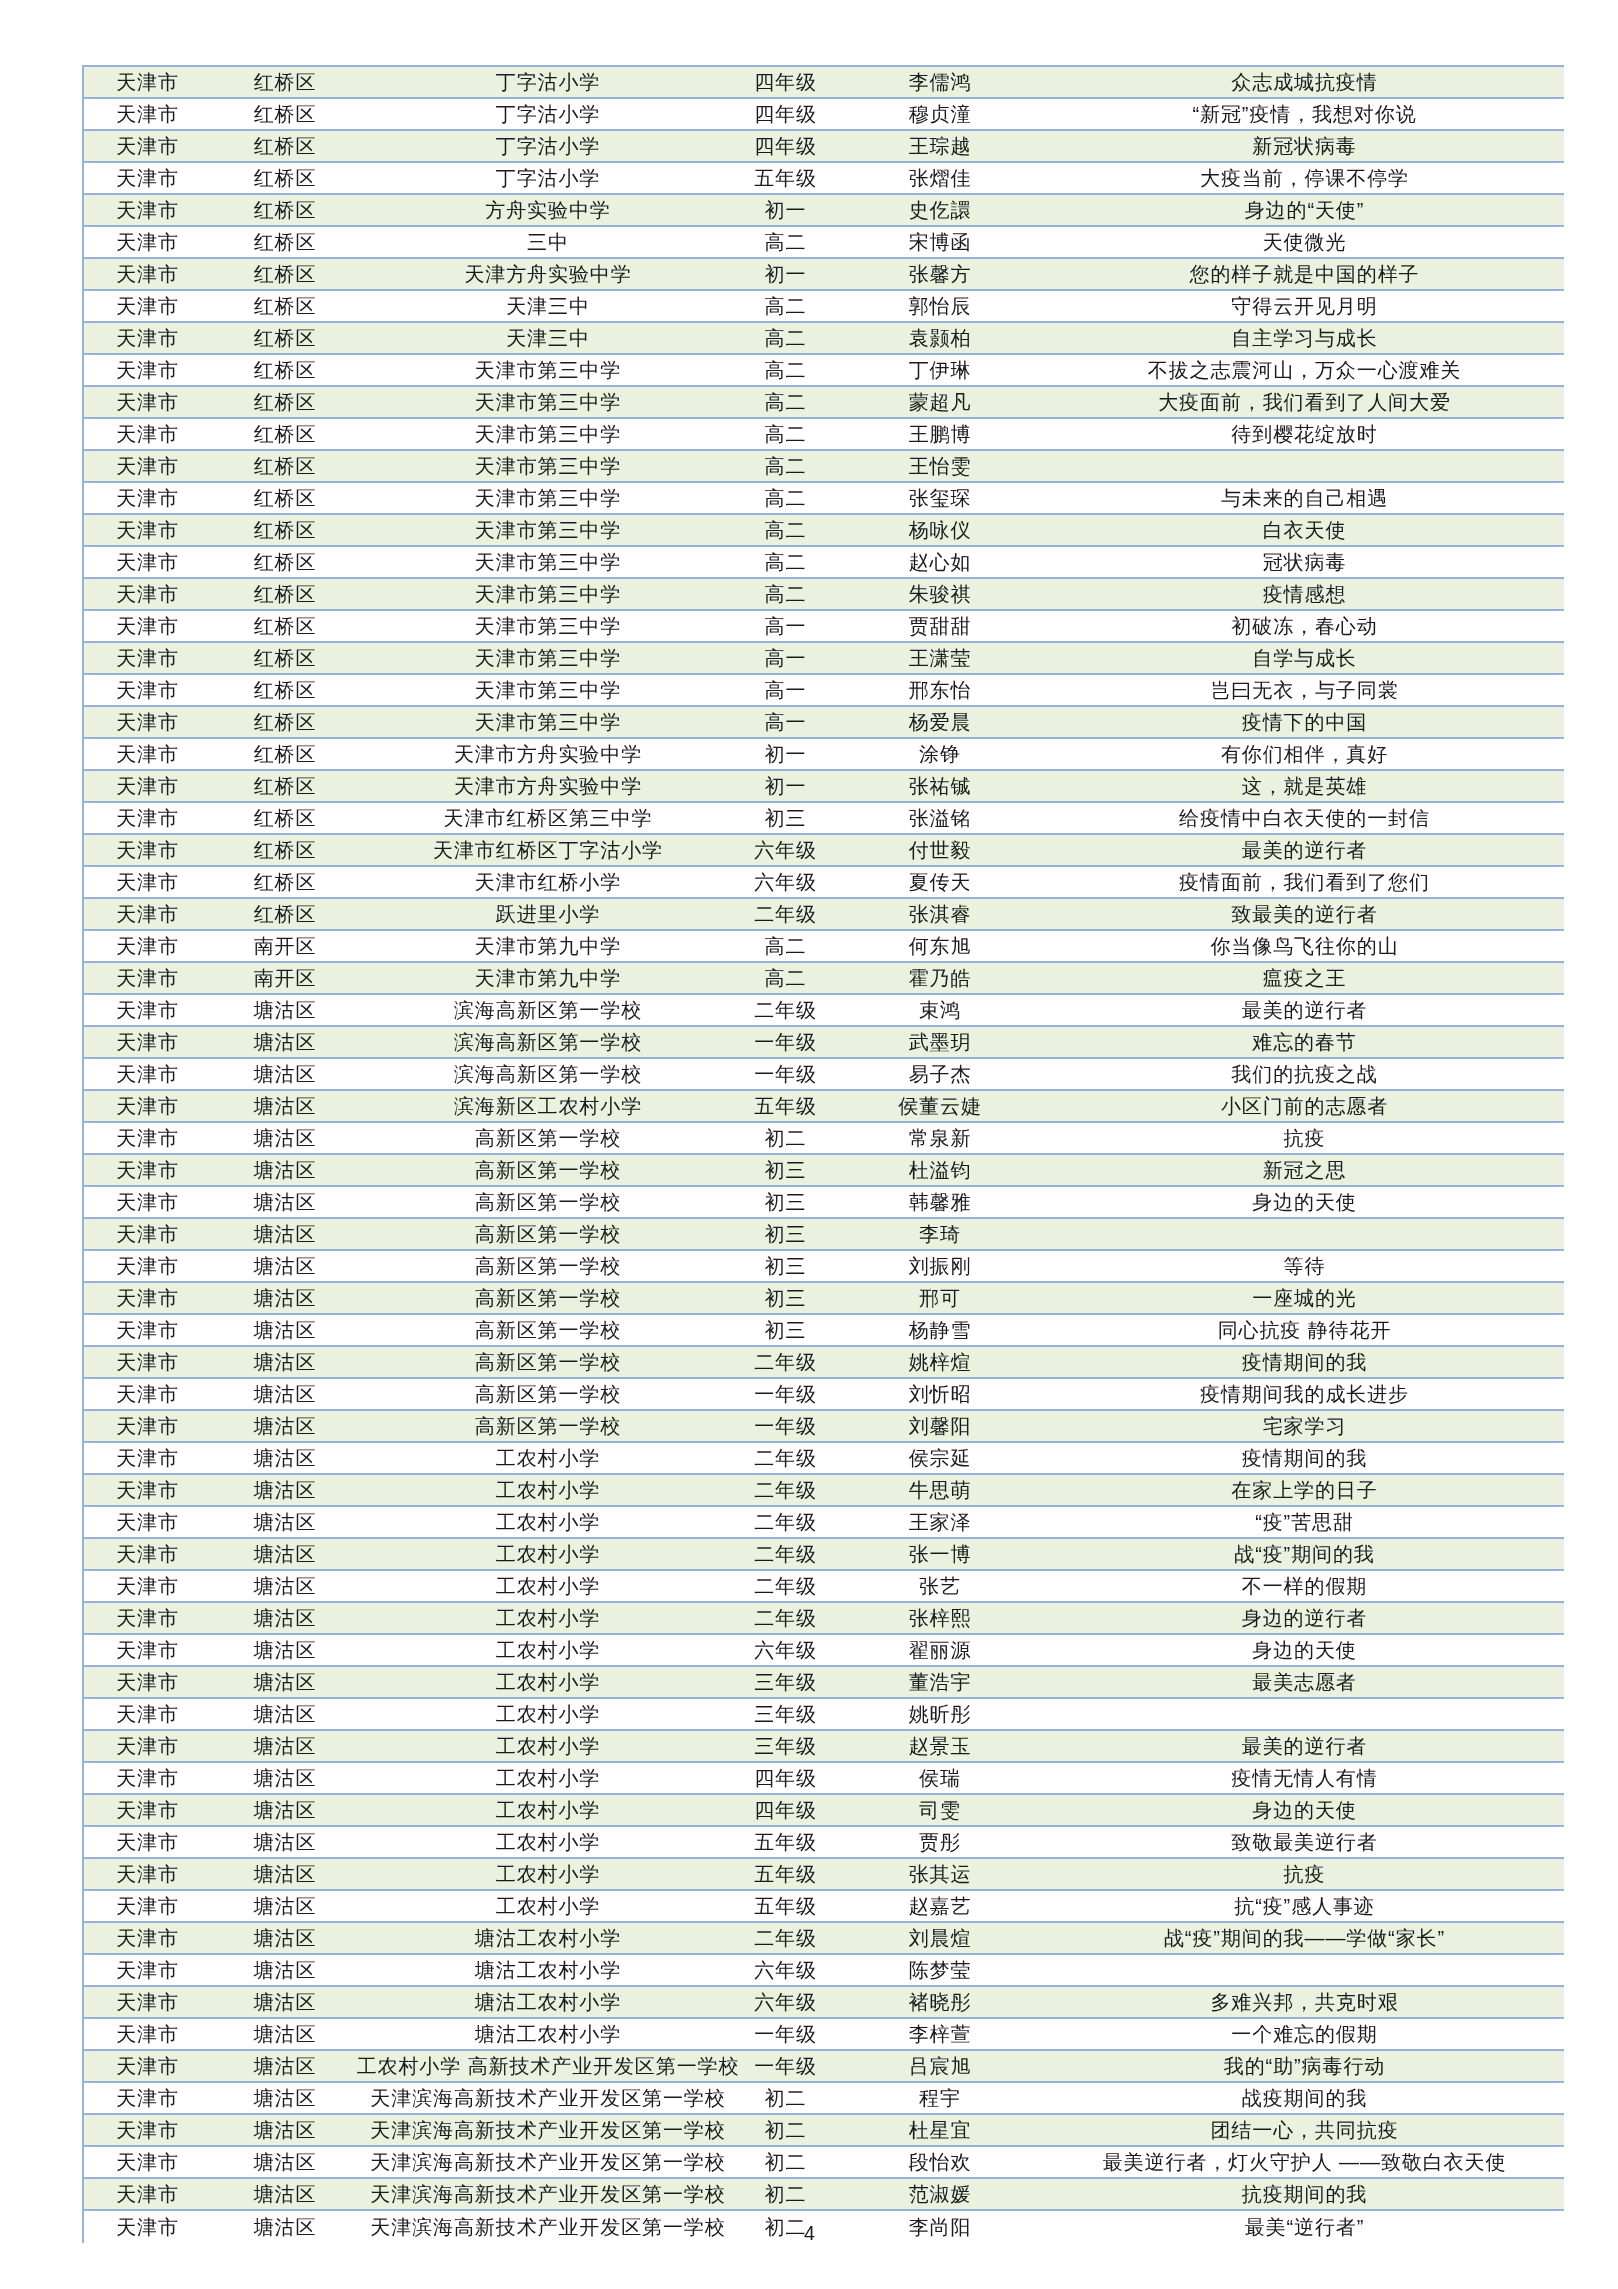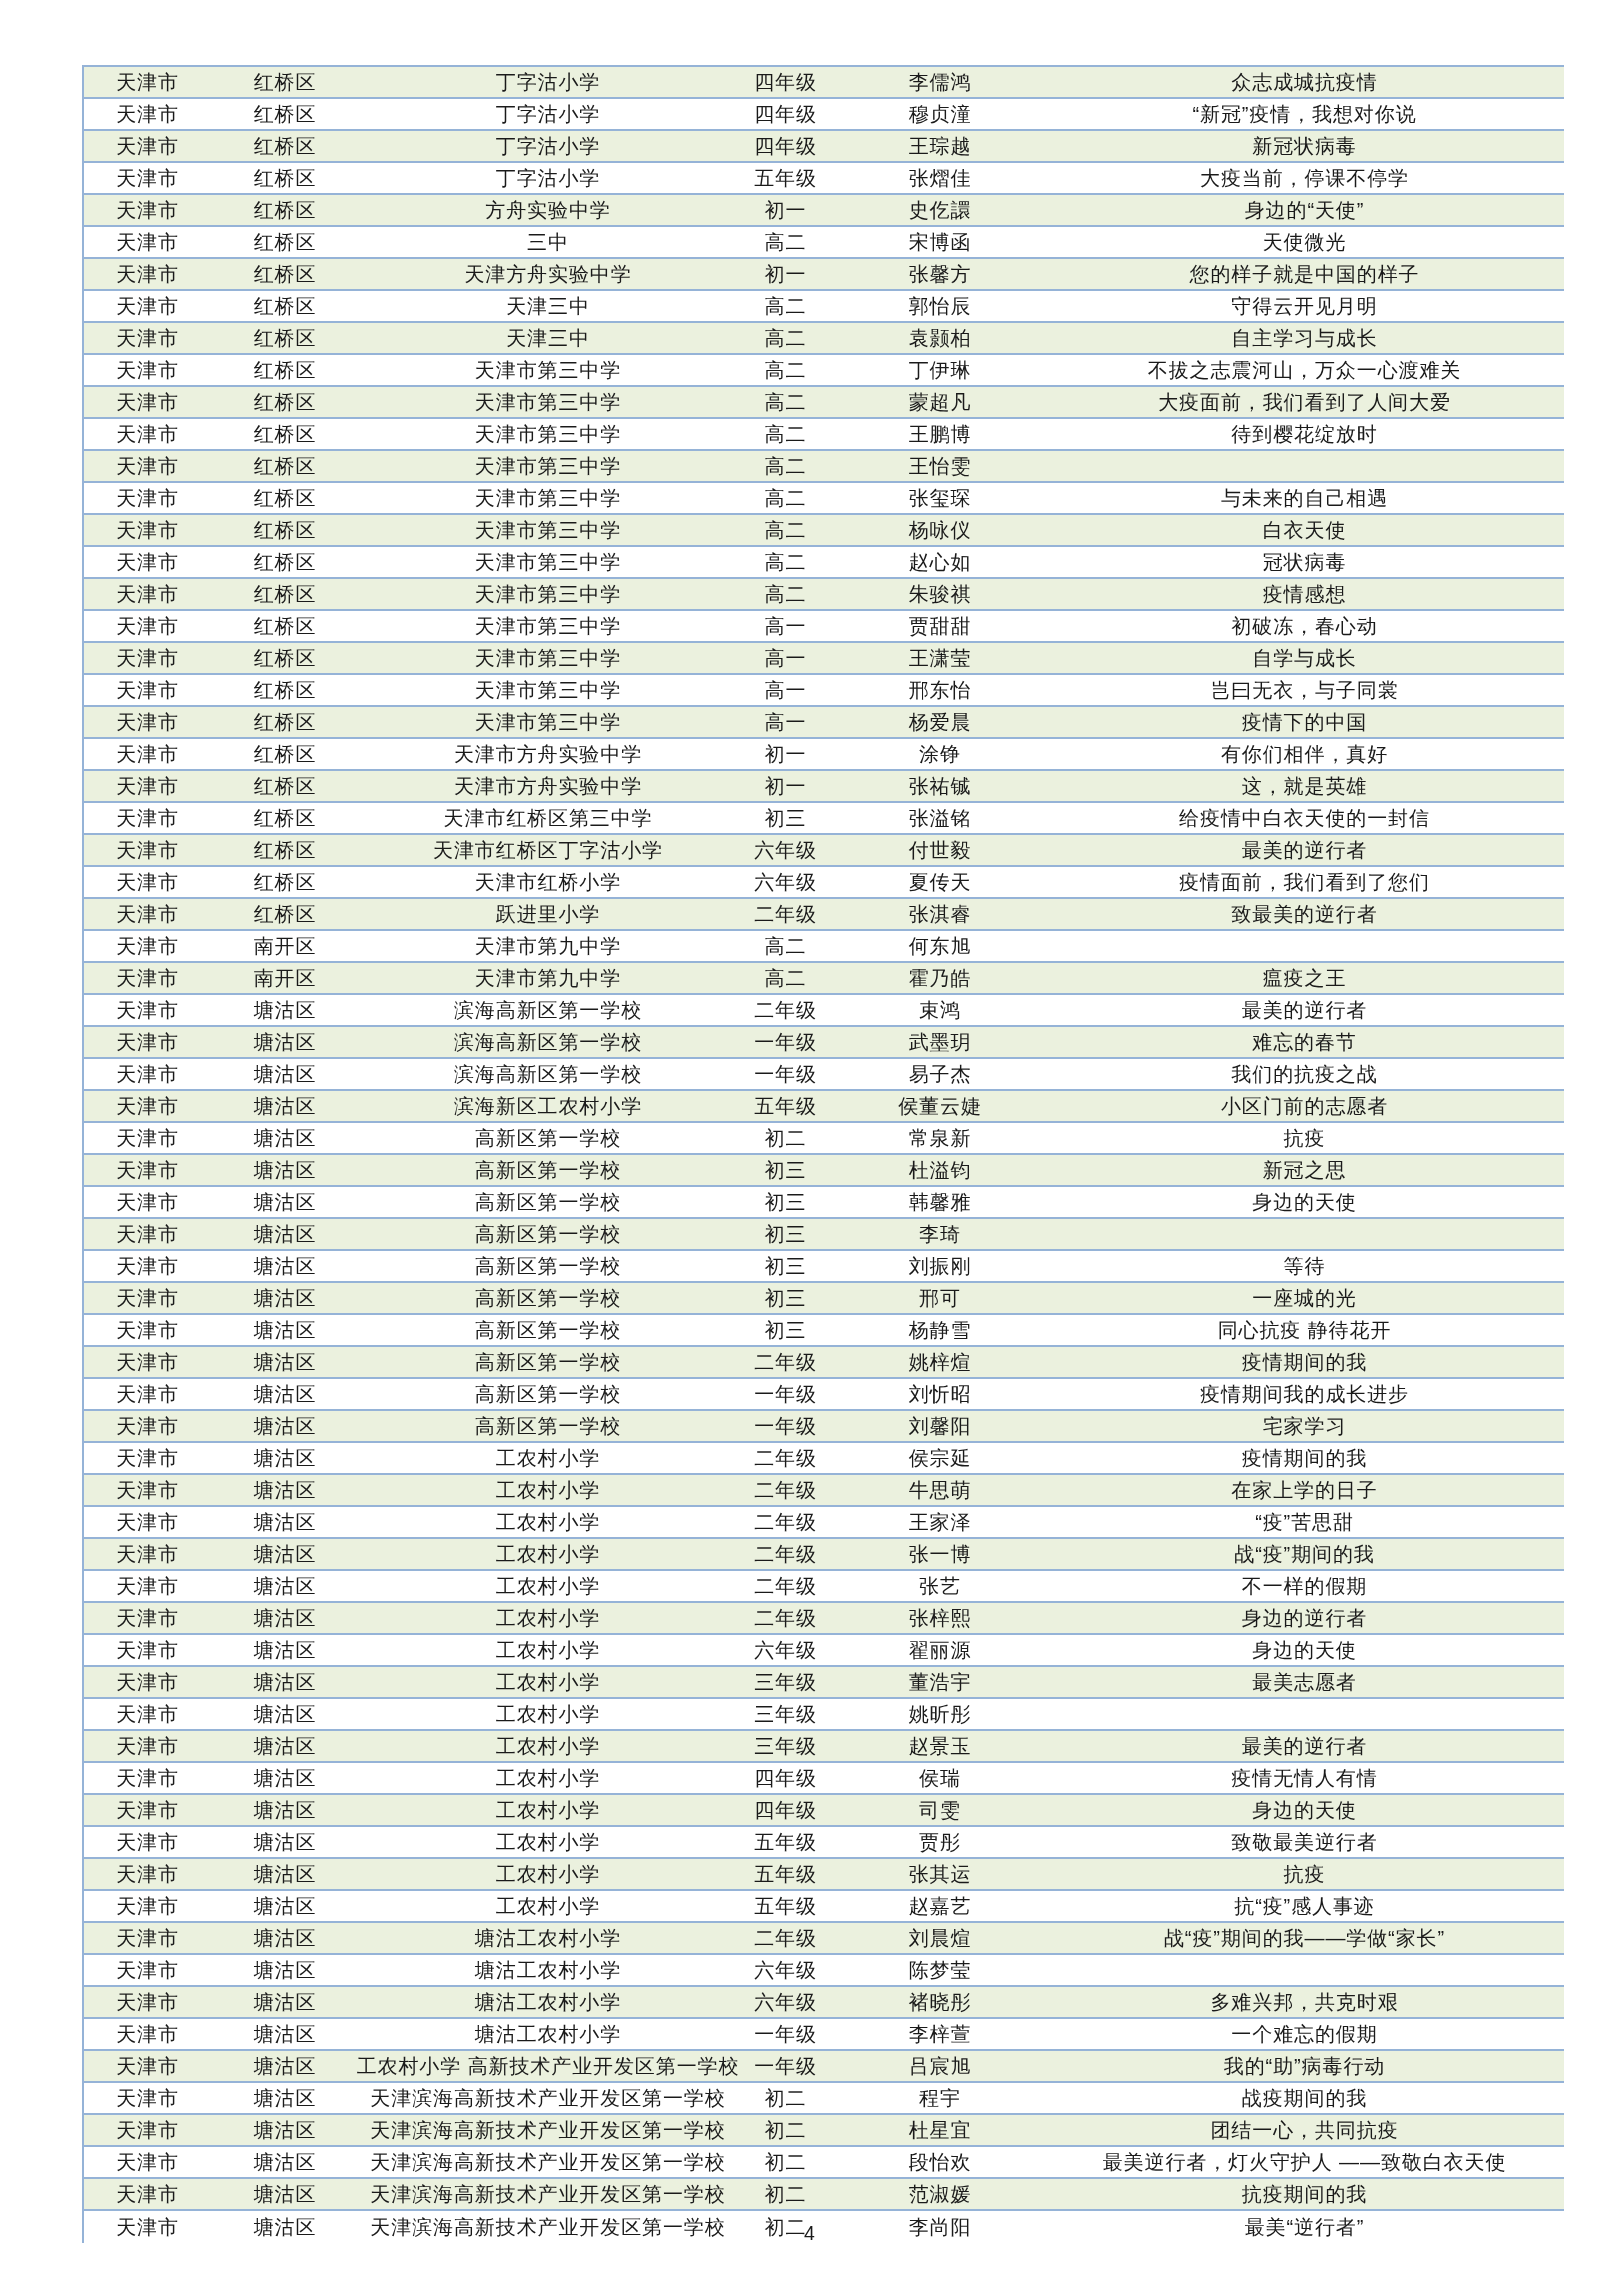--- a/index.html
+++ b/index.html
@@ -308,20 +308,21 @@
     <div class="cell c-name">张淇睿</div>
     <div class="cell c-title">致最美的逆行者</div>
   </div>
 
   <div class="row">
     <div class="cell c-city">天津市</div>
     <div class="cell c-district">南开区</div>
     <div class="cell c-school">天津市第九中学</div>
     <div class="cell c-grade">高二</div>
     <div class="cell c-name">何东旭</div>
+    <div class="cell c-title">你当像鸟飞往你的山</div>
   </div>
 
   <div class="row">
     <div class="cell c-city">天津市</div>
     <div class="cell c-district">南开区</div>
     <div class="cell c-school">天津市第九中学</div>
     <div class="cell c-grade">高二</div>
     <div class="cell c-name">霍乃皓</div>
     <div class="cell c-title">瘟疫之王</div>
   </div>

